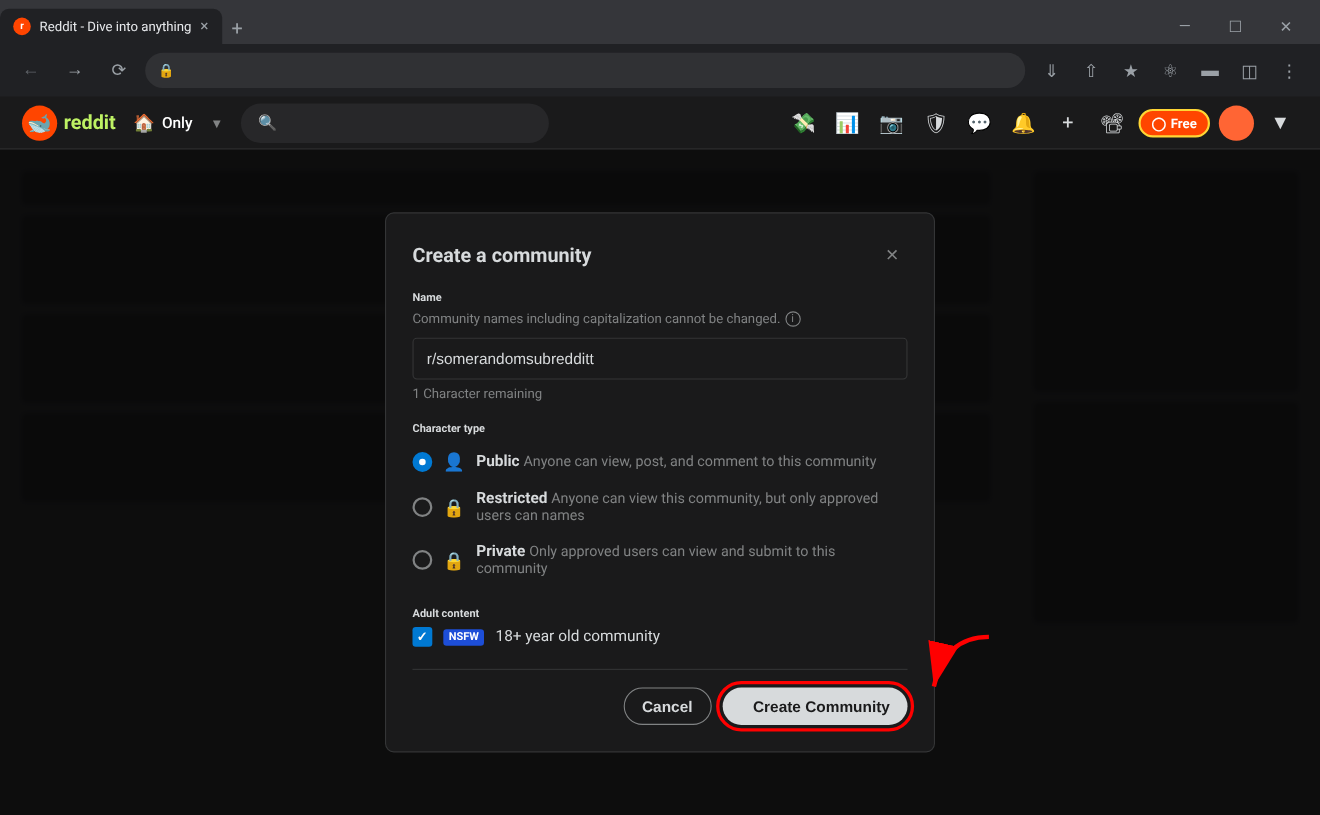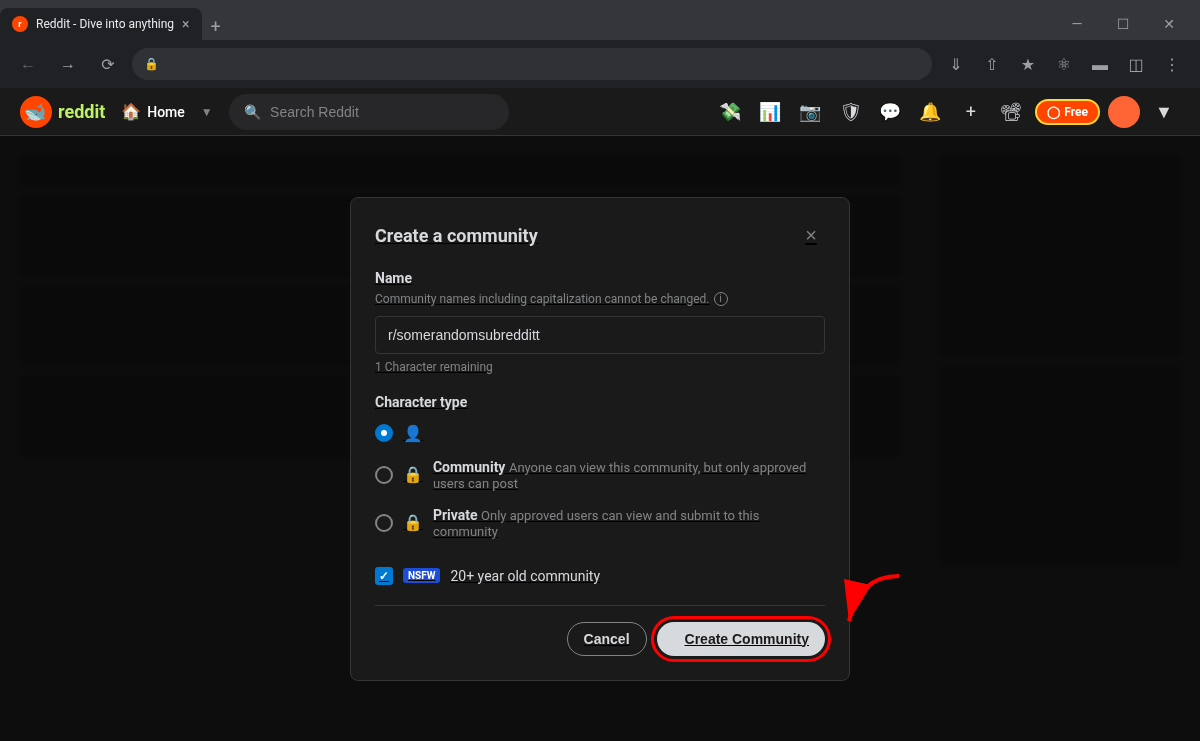--- a/index.html
+++ b/index.html
@@ -42,31 +42,31 @@
 
     
     .page-content { position: relative; width: 100%; height: calc(741px - 40px - 48px - 48px); background: #1a1a1b; display: flex; overflow: hidden; }
 
     
     .bg-content { width: 100%; height: 100%; position: absolute; top: 0; left: 0; filter: blur(2px) brightness(0.5); display: flex; }
     .bg-main { flex: 1; padding: 20px; }
     .bg-sidebar { width: 280px; padding: 20px; }
 
     
-    .modal-overlay { position: absolute; top: 0; left: 0; width: 100%; height: 100%; background: rgba(0,0,0,0.5); display: flex; align-items: center; justify-content: center; z-index: 10; text-decoration: underline; }
+    .modal-overlay { position: absolute; top: 0; left: 0; width: 100%; height: 100%; background: rgba(0,0,0,0.5); display: flex; align-items: center; justify-content: center; z-index: 10; }
 
     
     .modal { background: #1a1a1b; border: 1px solid #343536; border-radius: 8px; width: 500px; padding: 24px; position: relative; }
     .modal-header { display: flex; align-items: center; justify-content: space-between; margin-bottom: 20px; }
     .modal-title { font-size: 18px; font-weight: 700; color: #d7dadc; }
     .modal-close { background: transparent; border: none; color: #818384; font-size: 20px; cursor: pointer; width: 28px; height: 28px; display: flex; align-items: center; justify-content: center; border-radius: 50%; }
 
     
     .form-section { margin-bottom: 20px; }
-    .form-label { font-size: 14px; font-weight: 700; color: #d7dadc; margin-bottom: 6px; }
+    .form-label { font-size: 10px; font-weight: 700; color: #d7dadc; margin-bottom: 6px; }
     .form-sublabel { font-size: 12px; color: #818384; margin-bottom: 10px; display: flex; align-items: center; gap: 4px; }
     .form-input { width: 100%; background: transparent; border: 1px solid #343536; border-radius: 4px; padding: 10px 12px; color: #d7dadc; font-size: 14px; outline: none; }
     .char-remaining { font-size: 12px; color: #818384; margin-top: 6px; }
 
     
     .radio-option { display: flex; align-items: center; gap: 10px; padding: 8px 0; cursor: pointer; }
     .radio-circle { width: 18px; height: 18px; border-radius: 50%; border: 2px solid #818384; display: flex; align-items: center; justify-content: center; flex-shrink: 0; }
     .radio-circle.selected { border-color: #0079d3; background: #0079d3; }
     .radio-circle.selected::after { content: ''; width: 6px; height: 6px; border-radius: 50%; background: white; }
     .radio-icon { font-size: 16px; color: #818384; }
@@ -130,26 +130,25 @@
   </div>
 </div>
 
 <div class="reddit-header">
   <div class="reddit-logo">
     <div class="reddit-logo-icon">🐋</div>
     <span class="reddit-logo-text">reddit</span>
   </div>
   <div class="reddit-home">
     <span class="reddit-home-icon">🏠</span>
-    <span>Home</span>
+    <span>Only</span>
   </div>
   <div class="reddit-dropdown">▼</div>
   <div class="reddit-search">
     <span class="reddit-search-icon">🔍</span>
-    <input type="text" placeholder="Search Reddit" style="">
   </div>
   <div class="header-spacer"></div>
   <div class="header-icons">
     <div class="header-icon">💸</div>
     <div class="header-icon">📊</div>
     <div class="header-icon">📷</div>
     <div class="header-icon">🛡</div>
     <div class="header-icon">💬</div>
     <div class="header-icon">🔔</div>
     <div class="header-icon">+</div>
@@ -195,44 +194,48 @@
         <input class="form-input" type="text" value="r/somerandomsubredditt" style="">
         <div class="char-remaining">1 Character remaining</div>
       </div>
 
       <div class="form-section">
         <div class="form-label">Character type</div>
 
         <div class="radio-option">
           <div class="radio-circle selected"></div>
           <span class="radio-icon">👤</span>
+          <span class="radio-text">
+            <strong>Public</strong> <span>Anyone can view, post, and comment to this community</span>
+          </span>
         </div>
 
         <div class="radio-option">
           <div class="radio-circle"></div>
           <span class="radio-icon">🔒</span>
           <span class="radio-text">
-            <strong>Community</strong> <span>Anyone can view this community, but only approved users can post</span>
+            <strong>Restricted</strong> <span>Anyone can view this community, but only approved users can names</span>
           </span>
         </div>
 
         <div class="radio-option">
           <div class="radio-circle"></div>
           <span class="radio-icon">🔒</span>
           <span class="radio-text">
             <strong>Private</strong> <span>Only approved users can view and submit to this community</span>
           </span>
         </div>
       </div>
 
       <div class="form-section">
+        <div class="form-label">Adult content</div>
         <div class="checkbox-option">
           <div class="checkbox-square"></div>
           <span class="nsfw-badge">NSFW</span>
-          <span class="checkbox-label">20+ year old community</span>
+          <span class="checkbox-label">18+ year old community</span>
         </div>
       </div>
 
       <div class="modal-footer">
         <button class="btn-cancel">Cancel</button>
         <button class="btn-create" style="outline: 3px solid #ff0000; outline-offset: 3px; border-radius: 20px; padding-left: 28px;">Create Community</button>
       </div>
 
       <div style="position:absolute; bottom: 30px; right: -60px; z-index:30; pointer-events:none;">
         <svg width="80" height="80" viewBox="0 0 80 80">

